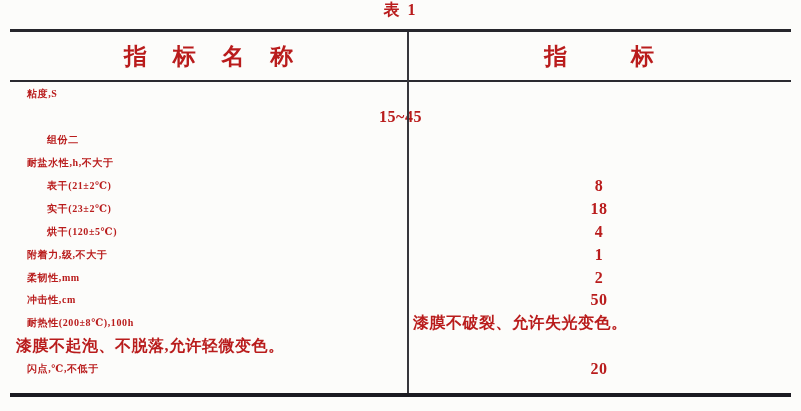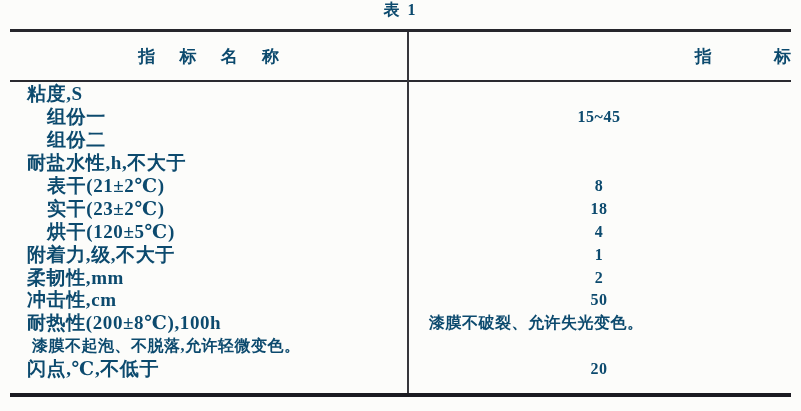--- a/index.html
+++ b/index.html
@@ -2,21 +2,21 @@
 <html><head>
 <meta charset="utf-8">
 <style>
   * { box-sizing: border-box; margin: 0; padding: 0; }
   html,body { background:#ffffff; }
   .page {
     position: relative;
     width: 801px; height: 411px;
     background: #fcfcfa;
     font-family: "Liberation Serif", "DejaVu Serif", serif;
-    color: #0c4a6e;
+    color: #b91c1c;
     overflow: hidden;
   }
   .doc-title {
     position: absolute; top: 0; left: 0; width: 100%;
     text-align: center;
     font-size: 16px; font-weight: 700;
     letter-spacing: 2px;
     white-space: pre;
   }
   .spec-table {
@@ -28,39 +28,39 @@
   .col-divider {
     position: absolute; left: 397px; top: 0; bottom: 0;
     width: 2px; background: #36363c;
   }
   .thead {
     display: flex; height: 50px;
     border-bottom: 2px solid #2a2a30;
     align-items: center;
   }
   .th {
-    font-size: 17px; font-weight: 700;
+    font-size: 23px; font-weight: 700;
     text-align: center; white-space: pre;
   }
   .th-name  { width: 397px; word-spacing: 20px; }
-  .th-value { flex: 1; word-spacing: 58px; text-align: right; }
+  .th-value { flex: 1; word-spacing: 58px; }
   .tbody { padding-top: 1px; }
   .trow { display: flex; height: 22.9px; align-items: center; }
   .cell-name {
     width: 397px; padding-left: 17px;
-    font-size: 19px; font-weight: 600;
+    font-size: 10px; font-weight: 600;
     letter-spacing: 0.6px; white-space: nowrap;
   }
   .trow.indent .cell-name { padding-left: 37px; }
   .cell-value {
     flex: 1; text-align: center;
     font-size: 16px; font-weight: 600;
     letter-spacing: 0.5px; white-space: nowrap;
   }
-  .cell-value.val-left { text-align: left; padding-left: 22px; }
+  .cell-value.val-left { text-align: left; padding-left: 6px; }
 </style>
 </head>
 <body>
 
 <div class="page">
 
   <div class="doc-title">表 1</div>
 
   <div class="spec-table">
     <div class="col-divider"></div>
@@ -69,21 +69,20 @@
       <div class="th th-name">指 标 名 称</div>
       <div class="th th-value">指 标</div>
     </div>
 
     <div class="tbody">
       <div class="trow">
         <div class="cell-name">粘度,S</div>
         <div class="cell-value"></div>
       </div>
       <div class="trow indent">
-        <div class="cell-name">组份一</div>
         <div class="cell-value">15~45</div>
       </div>
       <div class="trow indent">
         <div class="cell-name">组份二</div>
       </div>
       <div class="trow">
         <div class="cell-name">耐盐水性,h,不大于</div>
         <div class="cell-value"></div>
       </div>
       <div class="trow indent">

